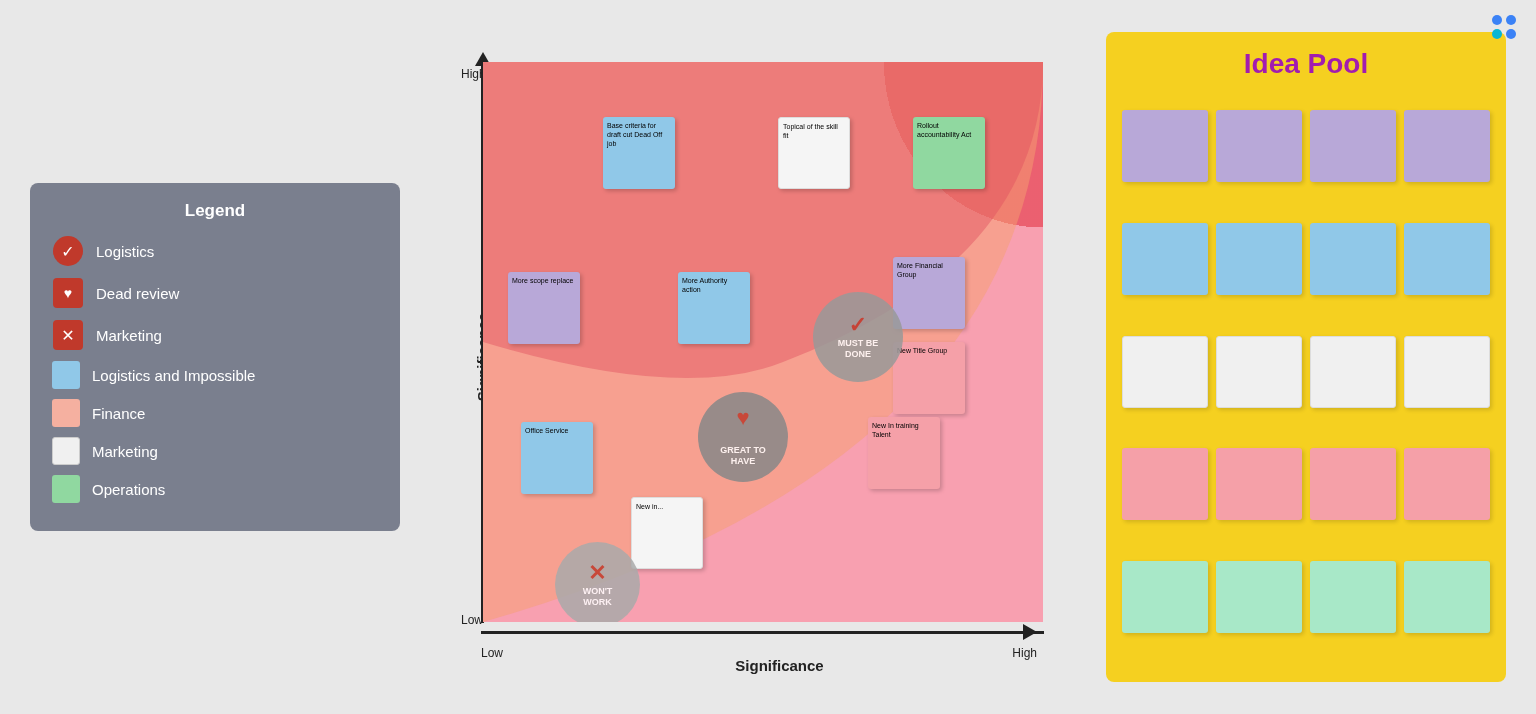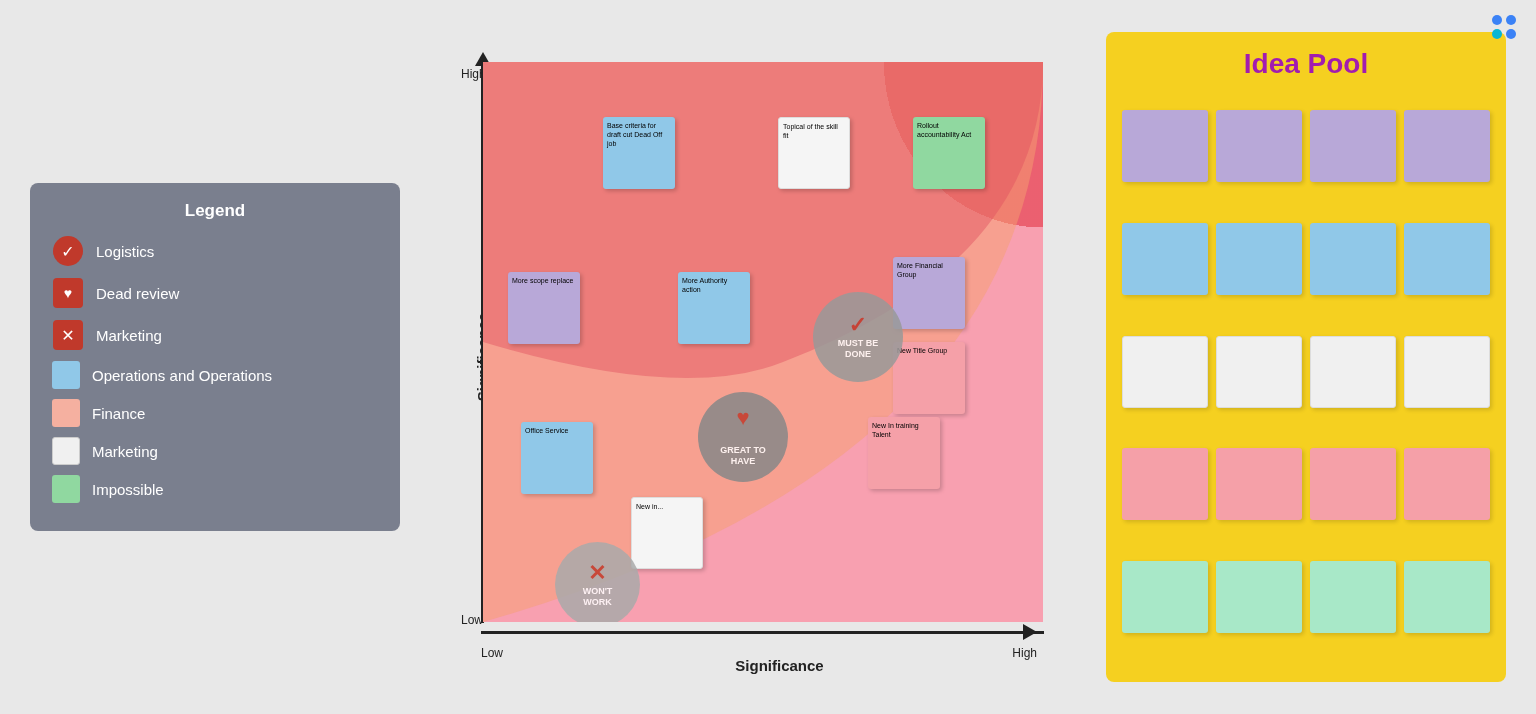--- a/index.html
+++ b/index.html
@@ -306,36 +306,36 @@
   <div class="legend-item">
     <div class="legend-icon">
       <div class="impossible-icon">✕</div>
     </div>
     <span>Marketing</span>
   </div>
 
 
   <div class="legend-item">
     <div class="legend-color-swatch" style="background:#90c8e8;"></div>
-    <span>Operations and Operations</span>
+    <span>Logistics and Impossible</span>
   </div>
 
   <div class="legend-item">
     <div class="legend-color-swatch" style="background:#f5b0a0;"></div>
     <span>Finance</span>
   </div>
 
   <div class="legend-item">
     <div class="legend-color-swatch" style="background:#f0f0f0; border:1px solid #ccc;"></div>
     <span>Marketing</span>
   </div>
 
   <div class="legend-item">
     <div class="legend-color-swatch" style="background:#90d8a0;"></div>
-    <span>Impossible</span>
+    <span>Operations</span>
   </div>
 </div>
 
 <div class="chart-container">
 
   <div class="y-axis-line"></div>
   <div class="y-axis-arrow"></div>
   <div class="x-axis-line"></div>
   <div class="x-axis-arrow"></div>
 

